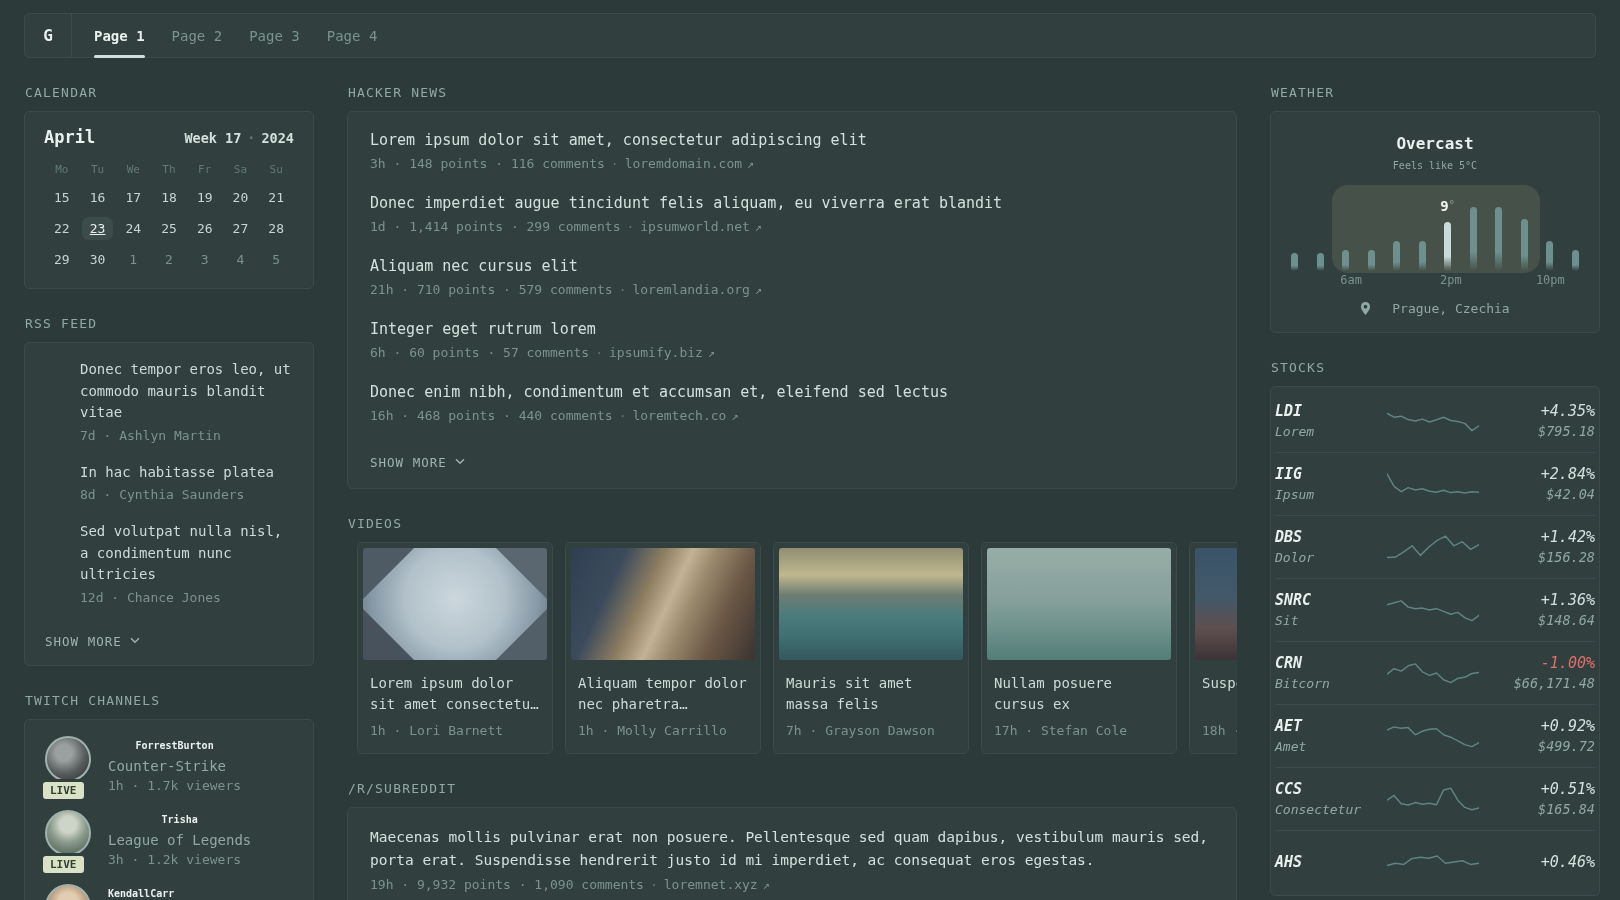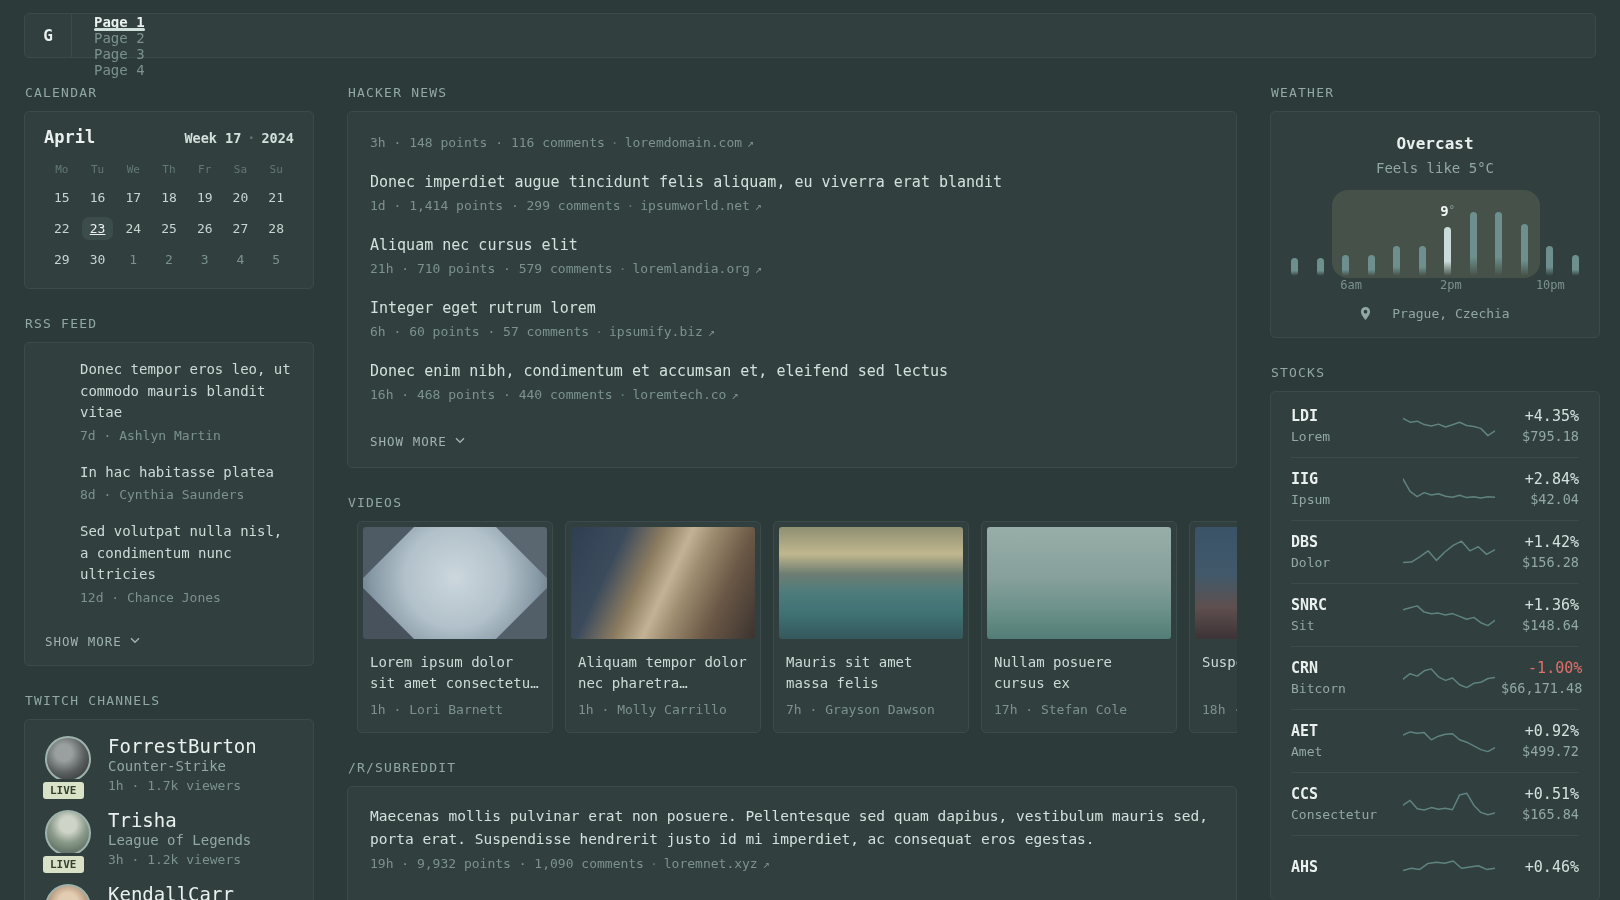--- a/index.html
+++ b/index.html
@@ -13,21 +13,21 @@
   html,body{width:1620px;height:900px;overflow:hidden;}
   body{background:var(--bg);color:var(--text);
        font-family:"DejaVu Sans Mono","Liberation Mono",monospace;font-size:14px;}
   .page{width:1620px;height:900px;padding:13px 24px 0;overflow:hidden;}
 
   
   .topbar{height:45px;background:var(--card);border:1px solid var(--border-soft);
           border-radius:5px;display:flex;align-items:stretch;}
   .logo{width:47px;display:flex;align-items:center;justify-content:center;
         font-weight:bold;font-size:16px;color:var(--bright);border-right:1px solid var(--border-soft);cursor:pointer;}
-  .tabs{display:flex;align-items:stretch;padding-left:22px;flex-direction:column;}
+  .tabs{display:flex;align-items:stretch;padding-left:22px;}
   .tab{display:flex;align-items:center;position:relative;margin-right:27px;
        color:var(--dim);font-size:14px;text-decoration:none;cursor:pointer;}
   .tab[data-active="true"]{color:var(--bright);font-weight:bold;}
   .tab[data-active="true"]::after{content:"";position:absolute;left:0;right:0;bottom:-1px;
        height:3px;background:#cfe0da;border-radius:2px;}
 
   
   .grid{display:grid;grid-template-columns:290px 890px 330px;column-gap:33px;margin-top:27px;}
   .widget{margin-bottom:27px;}
   .sect{font-size:13px;font-weight:500;letter-spacing:1.2px;color:var(--muted);margin:0 0 11px 1px;}
@@ -95,47 +95,47 @@
   
   .tw-card{padding:16px 20px 0;}
   .tw-row{display:flex;gap:17px;margin-bottom:15px;cursor:pointer;}
   .tw-avwrap{position:relative;width:46px;flex:none;}
   .tw-av{width:46px;height:46px;border-radius:50%;border:2px solid #9db3ab;}
   [data-avatar="av-forrest"]{background:radial-gradient(circle at 40% 35%,#9aa0a0 0 22%,#5a5f5f 55%,#27292a 100%);}
   [data-avatar="av-trisha"]{background:radial-gradient(circle at 50% 30%,#cfd4c9 0 22%,#8a9a8a 50%,#44574e 100%);}
   [data-avatar="av-kendall"]{background:radial-gradient(circle at 50% 40%,#e3cdb2 0 30%,#b99a7e 58%,#6f7d6a 100%);}
   .live{position:absolute;left:-5px;bottom:-7px;background:var(--badge-bg);color:var(--badge-text);
         font-size:11px;font-weight:bold;padding:2px 7px;border-radius:6px;border:3px solid var(--card);}
-  .tw-name{font-size:19px;font-weight:normal;color:var(--bright);line-height:20px;}
+  .tw-name{font-size:10px;font-weight:bold;color:var(--bright);line-height:20px;text-align:center;}
   .tw-game{font-size:14px;color:var(--muted);line-height:20px;}
   .tw-meta{font-size:13px;color:var(--dim);line-height:19px;}
 
   
   .w-card{padding:17px 20px 16px;text-align:center;}
   .w-cond{font-size:16px;font-weight:bold;color:var(--bright);margin-top:5px;}
-  .w-feels{font-size:14px;color:var(--muted);margin-top:7px;text-align:center;}
+  .w-feels{font-size:10px;color:var(--muted);margin-top:7px;text-align:center;}
   .w-chart{position:relative;height:104px;margin-top:14px;}
   .w-hl{position:absolute;left:41px;width:208px;top:0;bottom:16px;background:var(--hl);border-radius:16px;}
   .w-bars{position:absolute;left:0;right:0;bottom:18px;height:64px;
           display:flex;justify-content:space-between;align-items:flex-end;}
   .w-slot{position:relative;width:7px;}
   .w-bar{width:7px;border-radius:4px;
          background:linear-gradient(to top,rgba(109,144,142,0) 0%,var(--bar) 30%,var(--bar) 100%);}
   .w-slot[data-cur="true"] .w-bar{background:linear-gradient(to top,rgba(201,220,217,0) 0%,var(--bar-cur) 30%,var(--bar-cur) 100%);}
   .w-blabel{position:absolute;left:50%;transform:translateX(-50%);white-space:nowrap;
             font-size:14px;font-weight:bold;color:#f2f7f5;}
   .w-blabel .deg{color:var(--dim);font-size:11px;vertical-align:top;}
   .w-times{position:absolute;left:7px;right:0;bottom:0;height:16px;}
   .w-time{position:absolute;transform:translateX(-50%);font-size:12px;color:var(--dim);}
   .w-loc{margin-top:12px;font-size:13px;color:var(--muted);
          display:flex;align-items:center;justify-content:center;gap:21px;}
   .pin{flex:none;display:inline-flex;}
 
   
-  .st-card{padding:2px 20px;}
+  .st-card{padding:2px 4px;font-style:italic;}
   .st-row{display:flex;align-items:center;min-height:63px;cursor:pointer;}
   .st-row + .st-row{border-top:1px solid var(--border-soft);}
   .st-id{width:106px;flex:none;}
   .st-sym{font-size:15px;font-weight:bold;color:var(--bright);line-height:21px;}
   .st-name{font-size:13px;color:var(--muted);line-height:19px;}
   .spark{flex:none;width:92px;height:30px;color:var(--spark);margin:0 6px;}
   .st-right{flex:1;text-align:right;}
   .st-change{font-size:15px;color:#d4e2dd;line-height:21px;}
   .st-change[data-dir="down"]{color:var(--red);}
   .st-price{font-size:13.5px;color:var(--muted);line-height:19px;}
@@ -353,20 +353,21 @@
     </section>
 
     <section class="col">
 
       <div class="widget">
         <h2 class="sect">HACKER NEWS</h2>
         <div class="card hn-card">
           <div>
 
               <article class="hn-item">
+                <a class="hn-title">Lorem ipsum dolor sit amet, consectetur adipiscing elit</a>
                 <div class="meta">
                   <span>3h · 148 points · 116 comments</span><span class="dot">·</span><a class="domain"><span>loremdomain.com</span><span class="arrow">↗</span></a>
                 </div>
               </article>
 
               <article class="hn-item">
                 <a class="hn-title">Donec imperdiet augue tincidunt felis aliquam, eu viverra erat blandit</a>
                 <div class="meta">
                   <span>1d · 1,414 points · 299 comments</span><span class="dot">·</span><a class="domain"><span>ipsumworld.net</span><span class="arrow">↗</span></a>
                 </div>

